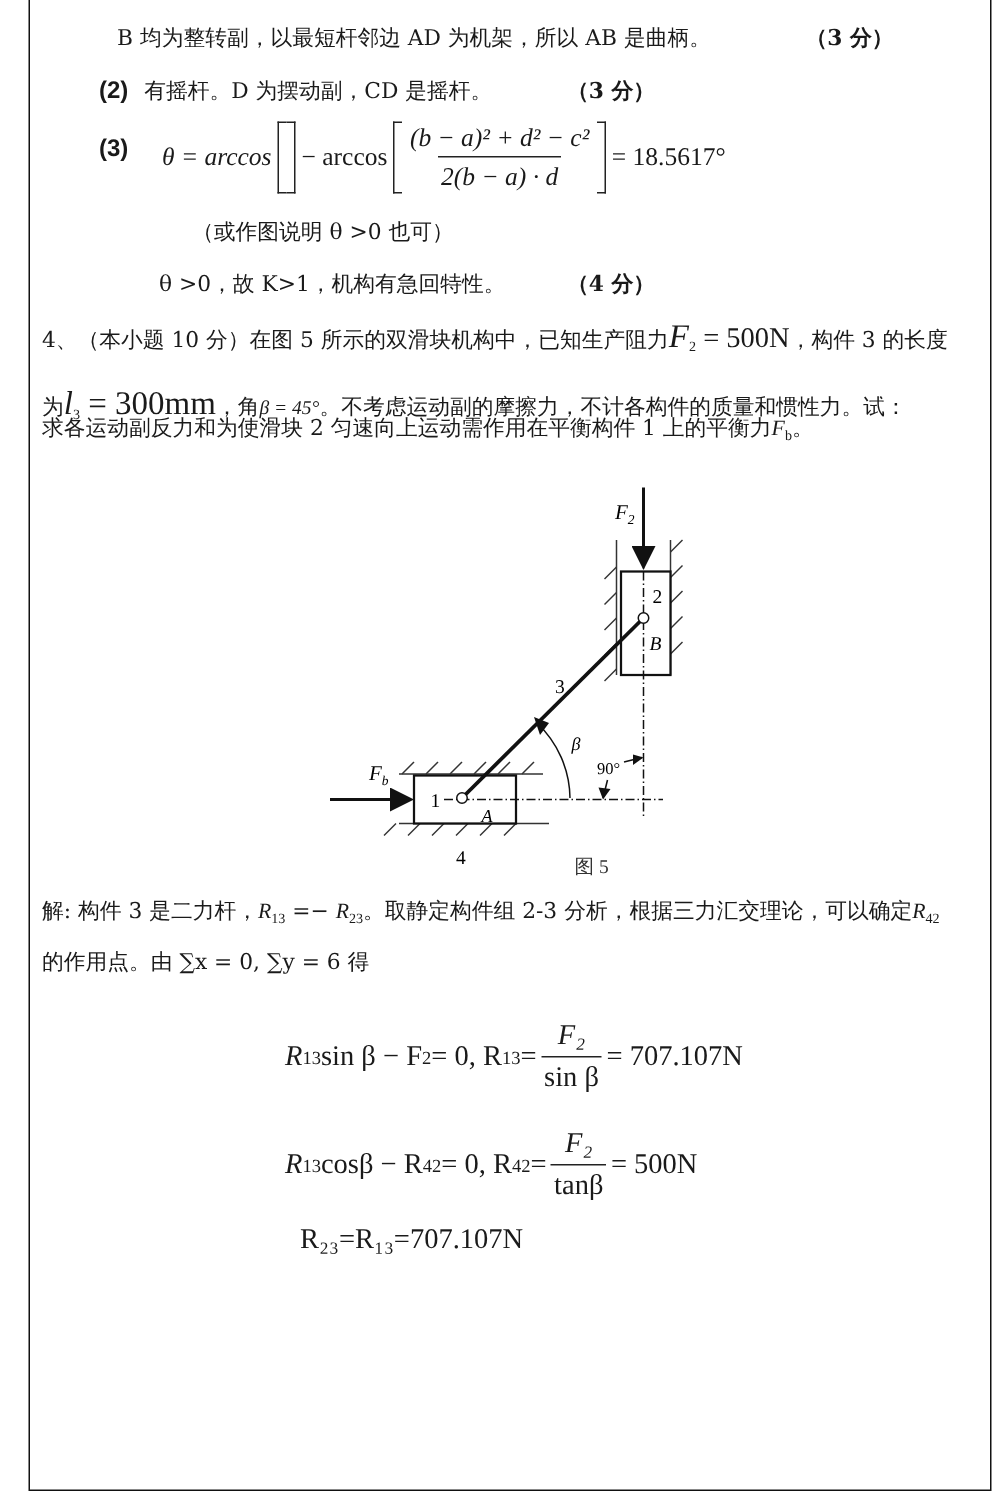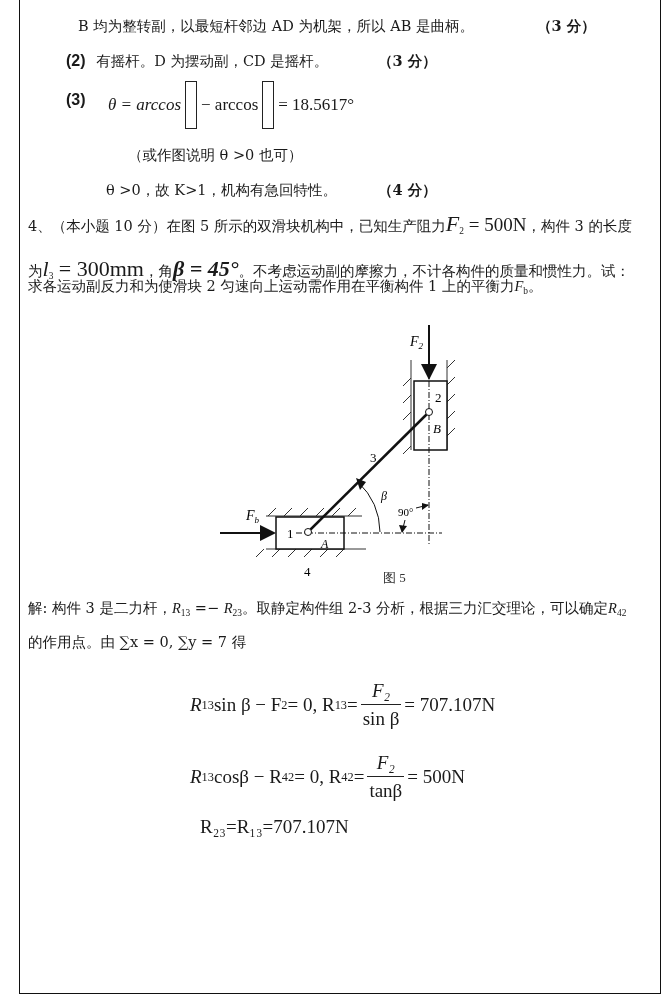--- a/index.html
+++ b/index.html
@@ -42,34 +42,38 @@
 </div>
 <div class="line score" style="left:378px; top:51px;">（3 分）</div>
 
 <div class="line sans-b" style="left:66px; top:90px;">(3)</div>
 <div class="formula" style="left:108px; top:80px; height:50px;">
   <span class="m">θ = arccos</span>
   <span class="bk l" style="margin-left:4px;"></span>
   <span class="bk r"></span>
   <span style="margin:0 4px;text-align:right;">− arccos</span>
   <span class="bk l"></span>
+  <span class="frac">
+    <span class="num m">(b − a)² + d² − c²</span>
+    <span class="den m">2(b − a) · d</span>
+  </span>
   <span class="bk r"></span>
   <span style="margin-left:4px;">= 18.5617°</span>
 </div>
 
 <div class="line" style="left:128px; top:145px;">（或作图说明 θ &gt;0 也可）</div>
 
 <div class="line" style="left:106px; top:180px;">θ &gt;0，故 K&gt;1，机构有急回特性。</div>
 <div class="line score" style="left:378px; top:180px;">（4 分）</div>
 
 <div class="line" style="left:28px; top:214px;">
   <span>4、</span><span class="bold">（本小题 10 分）</span><span>在图 5 所示的双滑块机构中，已知生产阻力</span><span class="m big">F</span><sub class="mr">2</sub><span class="mr big" style="font-size:19px;"> = 500N</span><span>，构件 3 的长度</span>
 </div>
 <div class="line" style="left:28px; top:259px;">
-  <span>为</span><span class="m big">l</span><sub class="mr">3</sub><span class="mr big"> = 300mm</span><span>，角</span><span class="m" style="font-size:22px;font-weight:bold;">β = 45°</span><span>。不考虑运动副的摩擦力，不计各构件的质量和惯性力。试：</span>
+  <span>为</span><span class="m big">l</span><sub class="mr">3</sub><span class="mr big"> = 300mm</span><span>，角</span><span class="m" style="font-size:13px;">β = 45°</span><span>。不考虑运动副的摩擦力，不计各构件的质量和惯性力。试：</span>
 </div>
 <div class="line" style="left:28px; top:276px;">
   <span>求各运动副反力和为使滑块 2 匀速向上运动需作用在平衡构件 1 上的平衡力</span><span class="m bold">F</span><sub class="mr">b</sub><span>。</span>
 </div>
 
 <svg style="position:absolute; left:200px; top:320px;" width="280" height="270" viewBox="0 0 280 270">
   <defs>
     <marker id="ah" markerWidth="8" markerHeight="8" refX="7" refY="4" orient="auto">
       <path d="M0,0 L8,4 L0,8 Z" fill="#111"></path>
     </marker>
@@ -140,21 +144,21 @@
   <path d="M222,183 L229,185 L222,190 Z" fill="#111"></path>
   <path d="M205,200 L202,212" stroke="#111" stroke-width="1" fill="none"></path>
   <path d="M199,205 L202,213 L207,206 Z" fill="#111"></path>
 
   <text x="183" y="262" font-size="13" fill="#333">图 5</text>
 </svg>
 
 <div class="line" style="left:28px; top:598px;">
   <span>解: 构件 3 是二力杆，</span><span class="m bold">R</span><sub class="mr">13</sub><span> =− </span><span class="m bold">R</span><sub class="mr">23</sub><span>。取静定构件组 2-3 分析，根据三力汇交理论，可以确定</span><span class="m bold">R</span><sub class="mr">42</sub>
 </div>
-<div class="line" style="left:28px; top:632px;">的作用点。由 ∑x = 0, ∑y = 7 得</div>
+<div class="line" style="left:28px; top:632px;">的作用点。由 ∑x = 0, ∑y = 6 得</div>
 
 <div class="eq-big" style="left:190px; top:680px;">
   <span class="m">R</span>
     <sub>13</sub>
     <span> sin β − F</span>
     <sub>2</sub>
     <span> = 0, R</span>
     <sub>13</sub>
     <span> = </span>
   <span class="frac">

